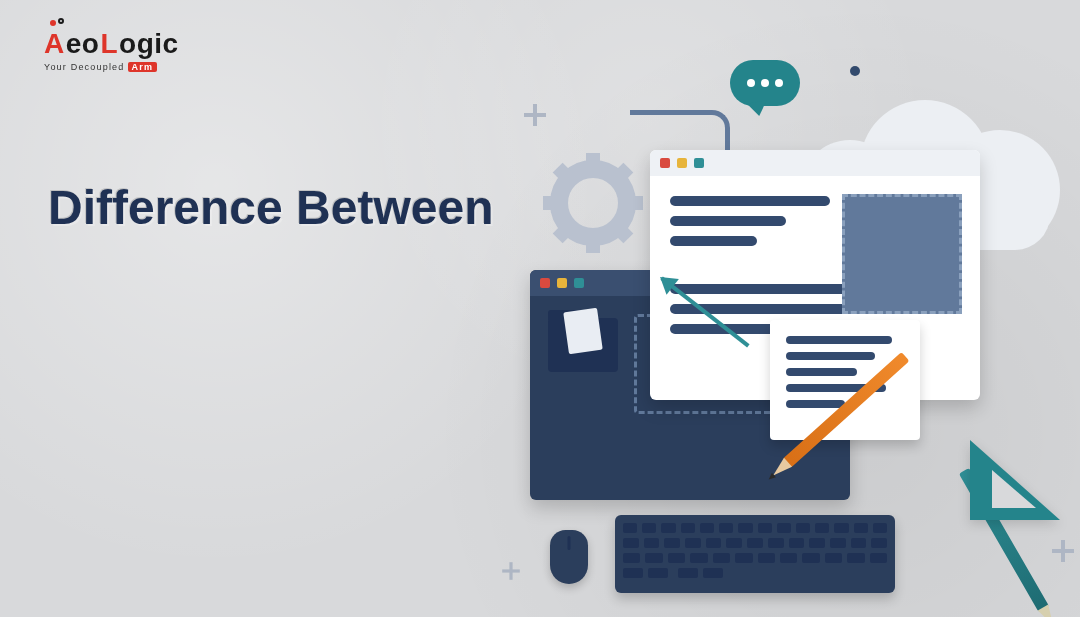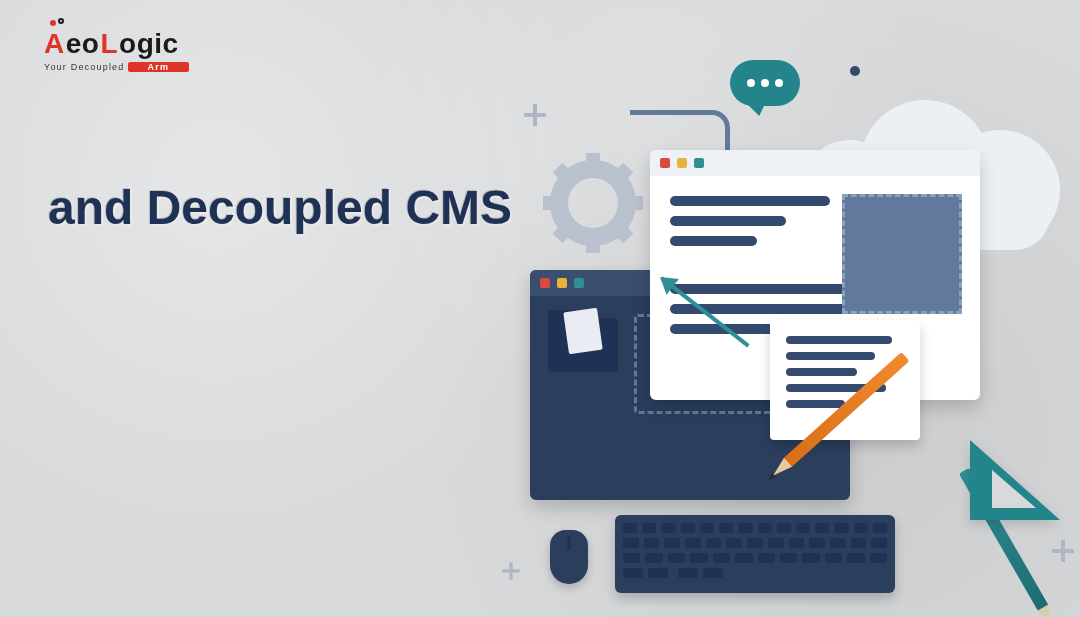--- a/index.html
+++ b/index.html
@@ -18,21 +18,21 @@
   
   .logo { position: absolute; top: 28px; left: 44px; display: flex; flex-direction: column; align-items: flex-start; }
   .logo-word { display: flex; align-items: baseline; gap: 1px; font-weight: 800; font-size: 28px; letter-spacing: 0.5px; }
   .logo-a { color:#de352a; position: relative; }
   .logo-a .dot { width:6px; height:6px; background:#de352a; border-radius:50%; position:absolute; top:-8px; left:6px; }
   .logo-a .ring { width:6px; height:6px; border:2px solid #1a1a1a; border-radius:50%; position:absolute; top:-10px; left:14px; }
   .logo-eo { color:#1a1a1a; }
   .logo-L { color:#de352a; }
   .logo-ogic { color:#1a1a1a; }
   .tagline { font-size:9px; letter-spacing:1.2px; color:#333; margin-top:2px; display:flex; align-items:center; gap:3px; }
-  .tag-arm { background:#de352a; color:#fff; padding:0 20px; border-radius:2px; font-weight:700; }
+  .tag-arm { background:#de352a; color:#fff; padding:0 4px; border-radius:2px; font-weight:700; }
 
   
   .headline {
     position:absolute;
     left:48px;
     top:176px;
     font-size:48px;
     font-weight:800;
     line-height:1.32;
     color:#1f3154;
@@ -143,21 +143,21 @@
       <span class="logo-L">L</span>
       <span class="logo-ogic">ogic</span>
     </div>
     <div class="tagline">
       <span>Your Decoupled</span>
       <span class="tag-arm">Arm</span>
     </div>
   </div>
 
   <div class="headline">
-    <div>and Decoupled CMS</div>
+    <div>Difference Between</div>
   </div>
 
   <div class="stage">
 
     <div class="cloud">
       <div class="b1"></div>
         <div class="b2"></div>
         <div class="b3"></div>
         <div class="base"></div>
     </div>

